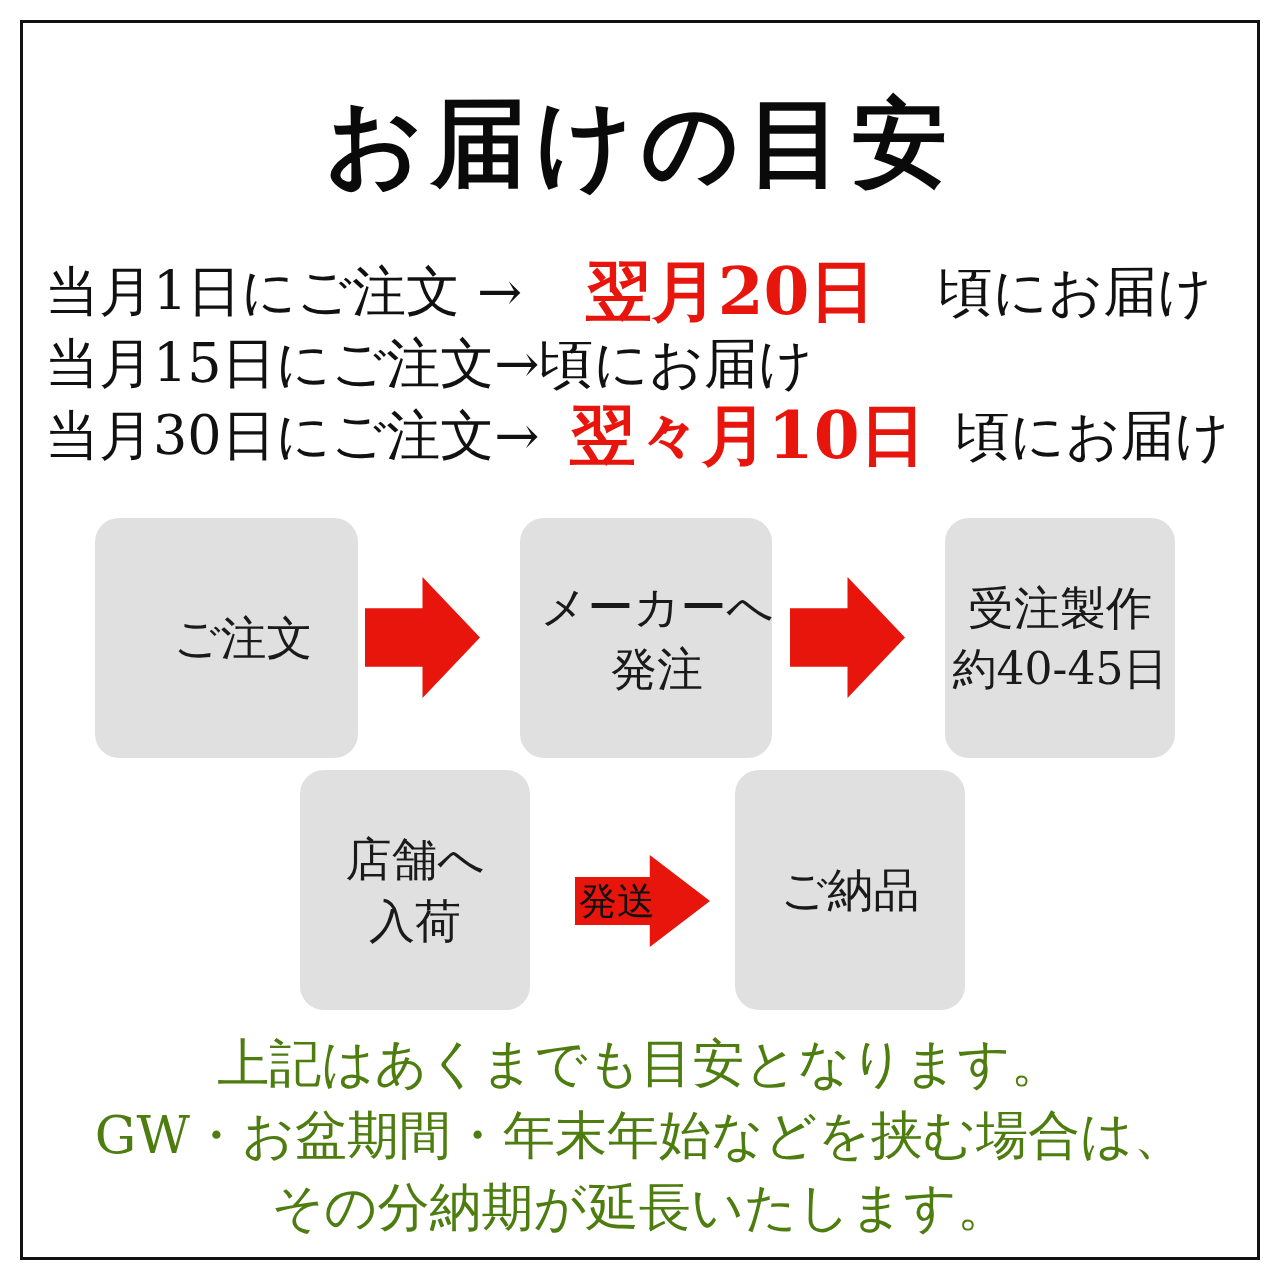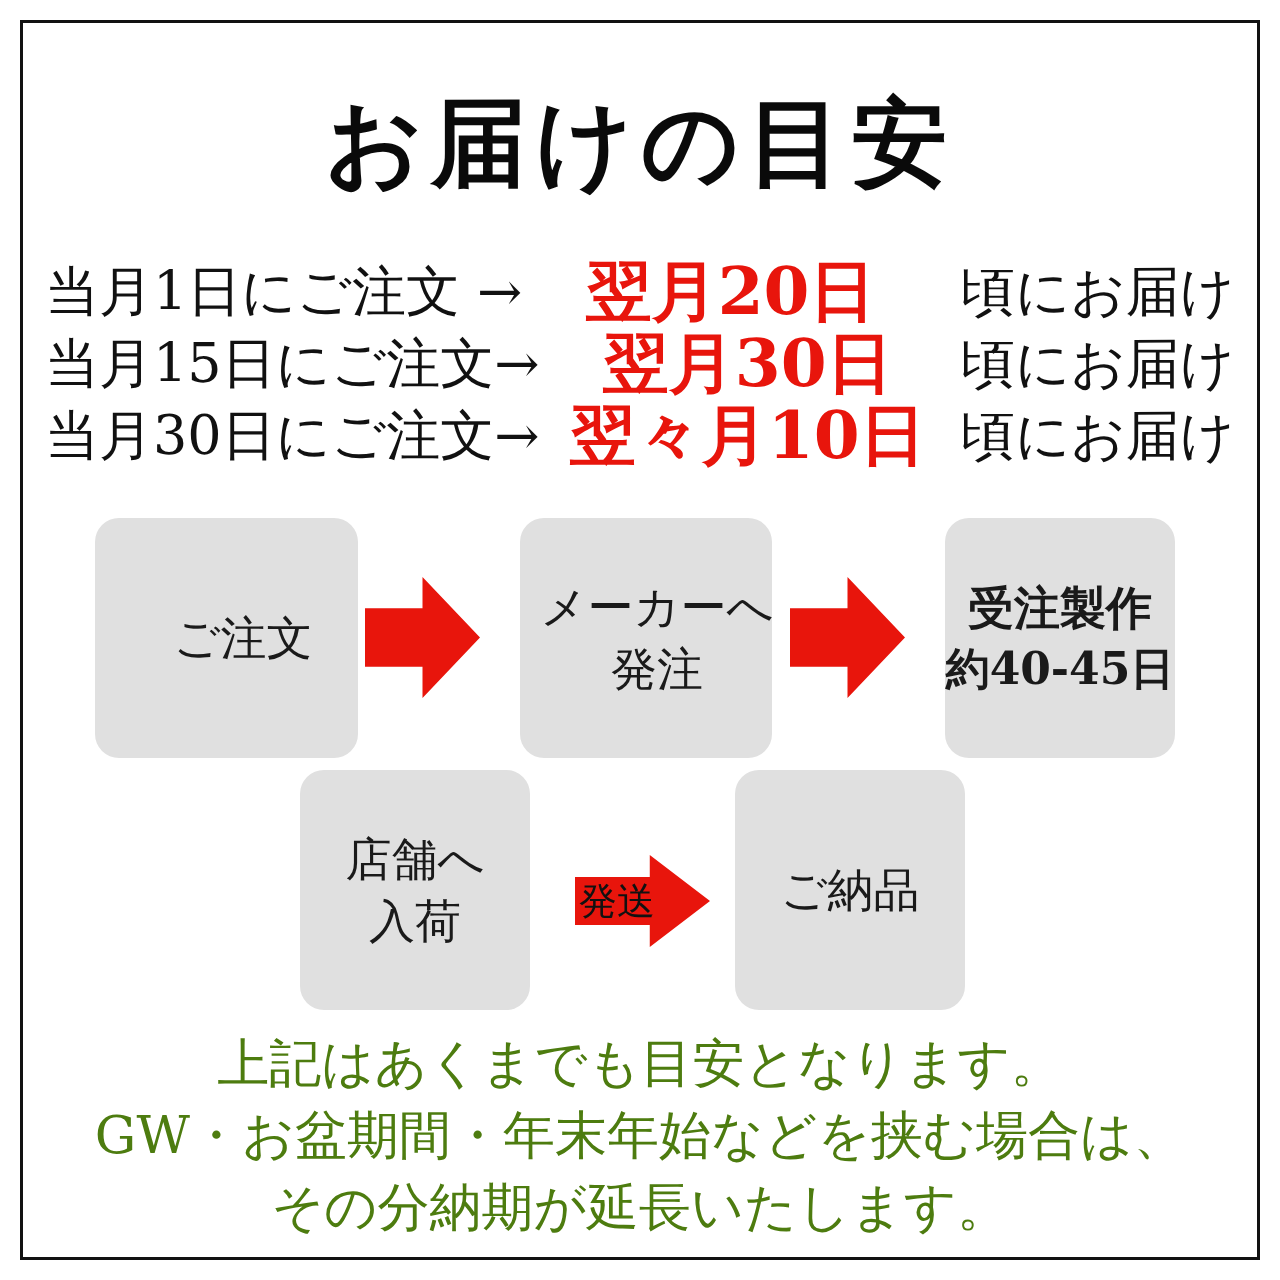--- a/index.html
+++ b/index.html
@@ -32,21 +32,21 @@
   .s-left{
     flex:0 0 39%;
     font-size:54px;white-space:nowrap;
   }
   .s-mid{
     flex:0 0 35%;text-align:center;
     font-size:66px;font-weight:600;white-space:nowrap;
     color:var(--red,#e60012);
   }
   .s-right{
-    flex:1;text-align:right;
+    flex:1;text-align:left;
     font-size:54px;white-space:nowrap;
   }
   .fbox{
     position:absolute;width:230px;height:240px;
     background:var(--box,#e0e0e0);
     border-radius:24px;
     display:flex;flex-direction:column;justify-content:center;align-items:center;
     text-align:center;
   }
   .fbox .line{display:block;font-size:46px;line-height:1.35;color:#1a1a1a;white-space:nowrap;}
@@ -61,21 +61,21 @@
     position:absolute;top:1028px;left:0;width:100%;
     text-align:center;
   }
   .footer .fline{
     display:block;
     font-size:52px;line-height:1.38;color:#4d7c0f;white-space:nowrap;
   }
   
   #box-order  {left:95px; top:518px;padding-left:33px;}
   #box-maker  {left:520px;top:518px;padding-left:22px;}
-  #box-make   {left:945px;top:518px;font-weight:bold;}
+  #box-make   {left:945px;top:518px;}
   #box-stock  {left:300px;top:770px;}
   #box-deliver{left:735px;top:770px;}
   #arrow-1{left:365px;top:575px;width:115px;height:125px;}
   #arrow-2{left:790px;top:575px;width:115px;height:125px;}
   #arrow-ship{left:575px;top:855px;width:135px;height:92px;}
 </style>
 </head>
 <body>
 
 <div class="page">
@@ -84,21 +84,20 @@
   <h1 class="title">お届けの目安</h1>
 
   <div class="schedule">
     <div class="srow">
       <span class="s-left">当月1日にご注文 →</span>
       <span class="s-mid">翌月20日</span>
       <span class="s-right">頃にお届け</span>
     </div>
     <div class="srow">
       <span class="s-left">当月15日にご注文→</span>
-      <span class="s-mid">翌月30日</span>
       <span class="s-right">頃にお届け</span>
     </div>
     <div class="srow">
       <span class="s-left">当月30日にご注文→</span>
       <span class="s-mid">翌々月10日</span>
       <span class="s-right">頃にお届け</span>
     </div>
   </div>
 
   <div class="fbox" id="box-order">

